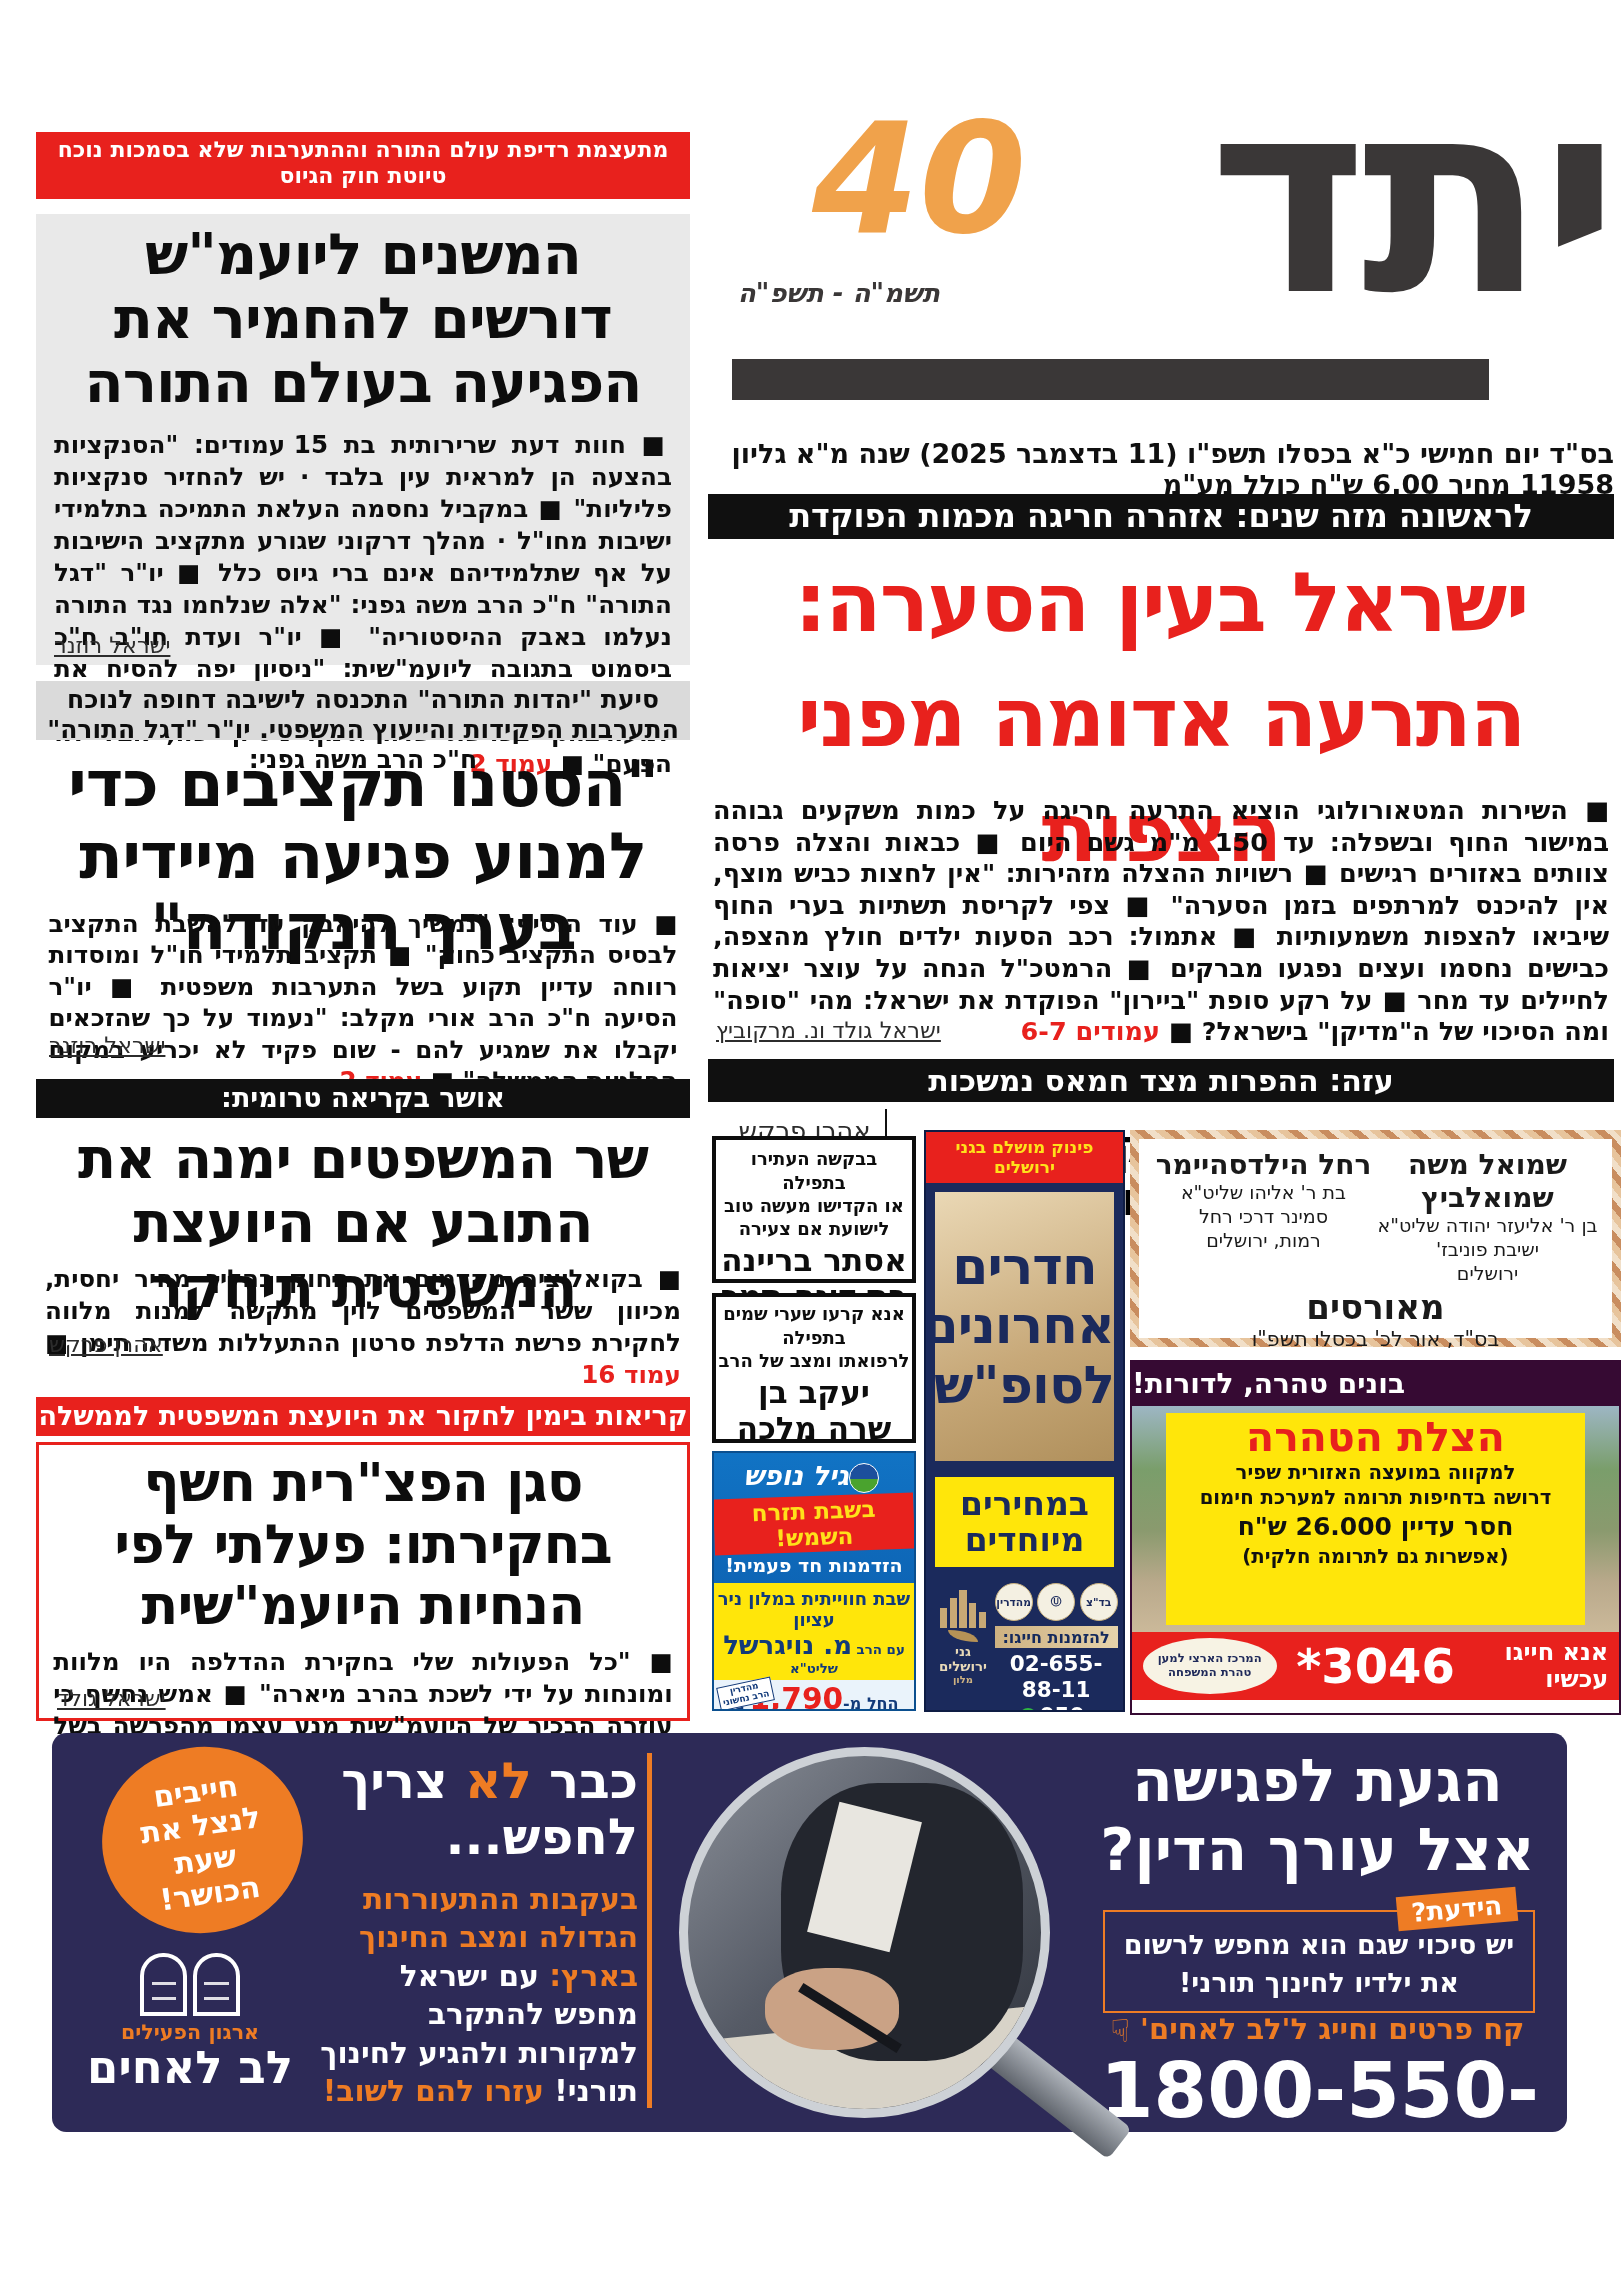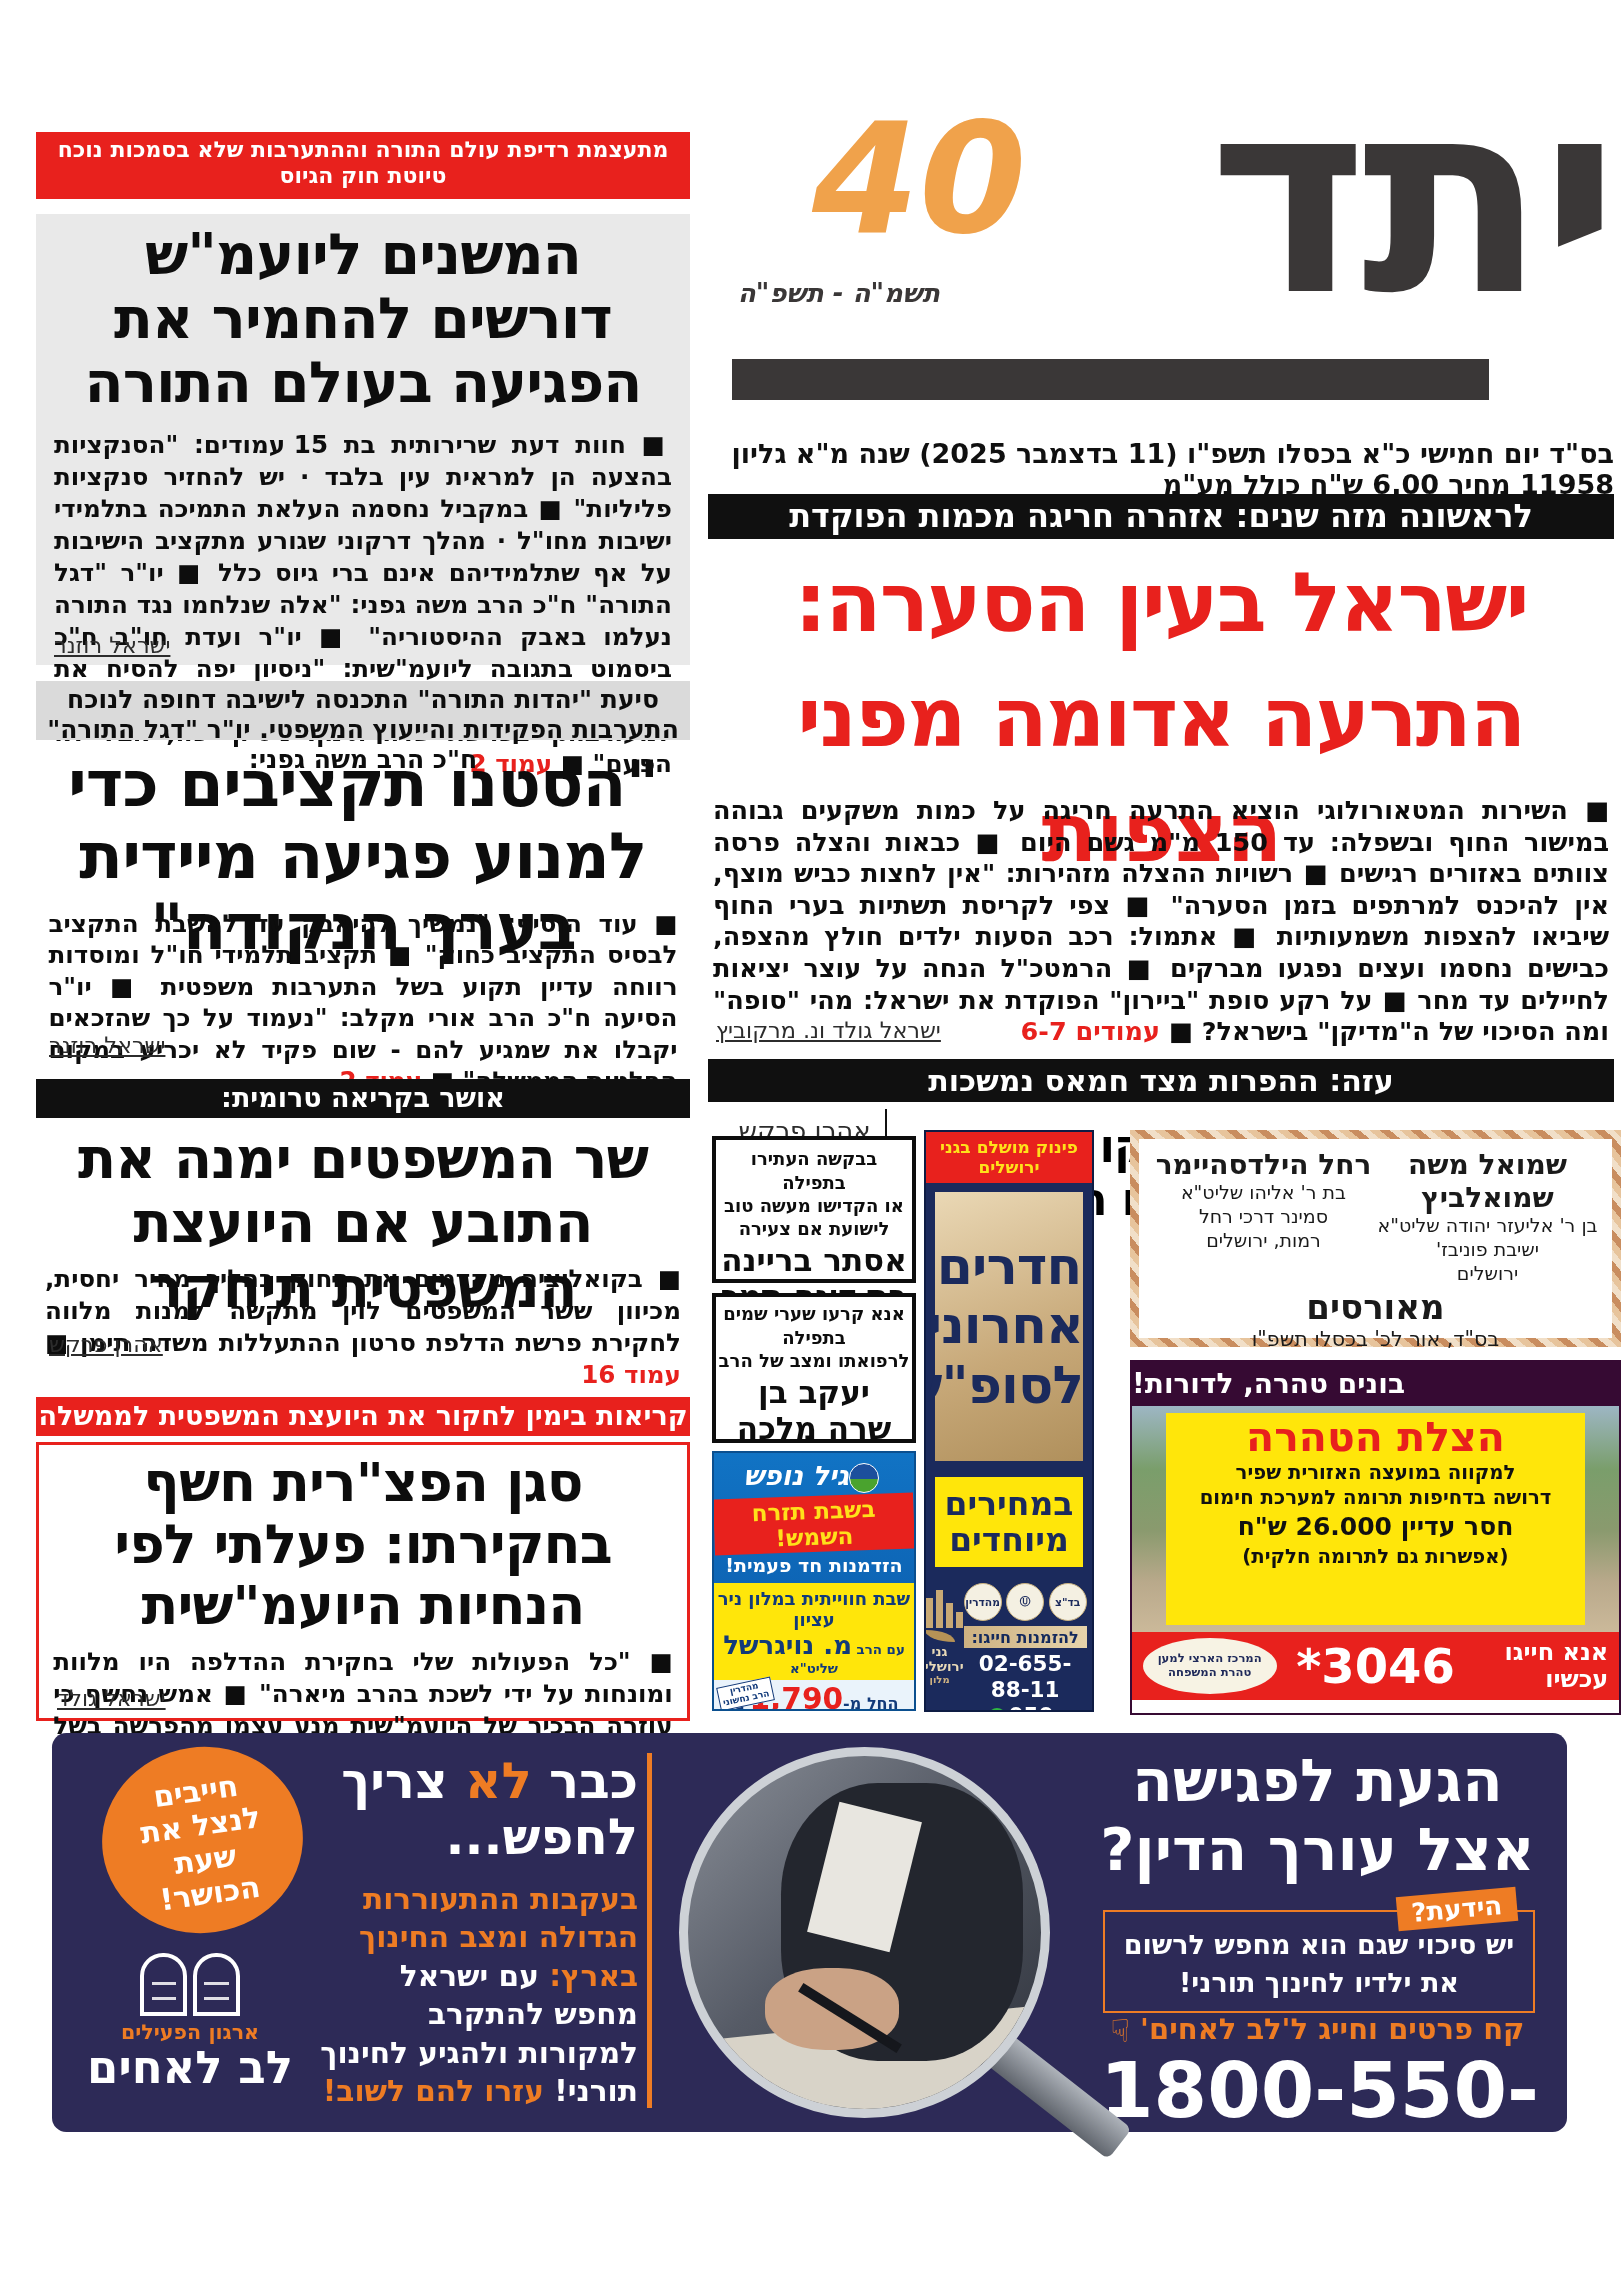--- a/index.html
+++ b/index.html
@@ -88,21 +88,21 @@
   .gil-sub{color:#fff;font-size:19px;font-weight:900;margin-top:1.8px;}
   .gil-yel{background:var(--yellow);color:#123a7a;margin-top:7.2px;padding:5.4px 1.8px 3.6px;}
   .gil-b1{font-size:18px;font-weight:900;}
   .gil-rabbi{font-size:13.4px;font-weight:bold;}
   .gil-rname{font-size:26px;font-weight:900;}
   .gil-price{position:relative;background:#eaf3fb;color:#123a7a;padding:1.8px 0 3.6px;font-size:16px;font-weight:900;}
   .gil-amt{color:var(--red);font-size:29.6px;font-weight:900;}
   .gil-stamp{position:absolute;left:3.6px;top:1.8px;border:1.8px solid #123a7a;font-size:9px;line-height:1.1;
        padding:0.9px 2.7px;transform:rotate(-12deg);background:#fff;}
 
-  .hotel{position:absolute;left:924px;top:1130px;width:170px;height:582px;background:var(--hotelnavy);
+  .hotel{position:absolute;left:924px;top:1130px;width:201px;height:582px;background:var(--hotelnavy);
        border:2.7px solid #0e1c44;text-align:center;overflow:hidden;}
   .ht-top{background:var(--red);color:#ffe11a;font-size:17px;font-weight:900;padding:5.4px 1.8px;}
   .ht-gold{margin:9px;height:269px;background:linear-gradient(160deg,#ead8b5,#c7a878 60%,#b0905c);
        display:flex;flex-direction:column;justify-content:center;color:var(--hotelnavy);
        font-size:52px;font-weight:900;line-height:1.15;letter-spacing:-0.9px;}
   .ht-yel{margin:16px 9px;background:var(--yellow);color:var(--hotelnavy);font-size:33px;font-weight:900;line-height:1.1;padding:9px 0;}
   .ht-bot{display:flex;direction:rtl;margin-top:7.2px;padding:0 5.4px;}
   .ht-r{flex:1;}
   .seals{display:flex;justify-content:center;gap:4.5px;}
   .seal{width:38px;height:38px;border-radius:50%;background:#f4f0e2;border:1.8px solid #cab27f;color:var(--hotelnavy);

